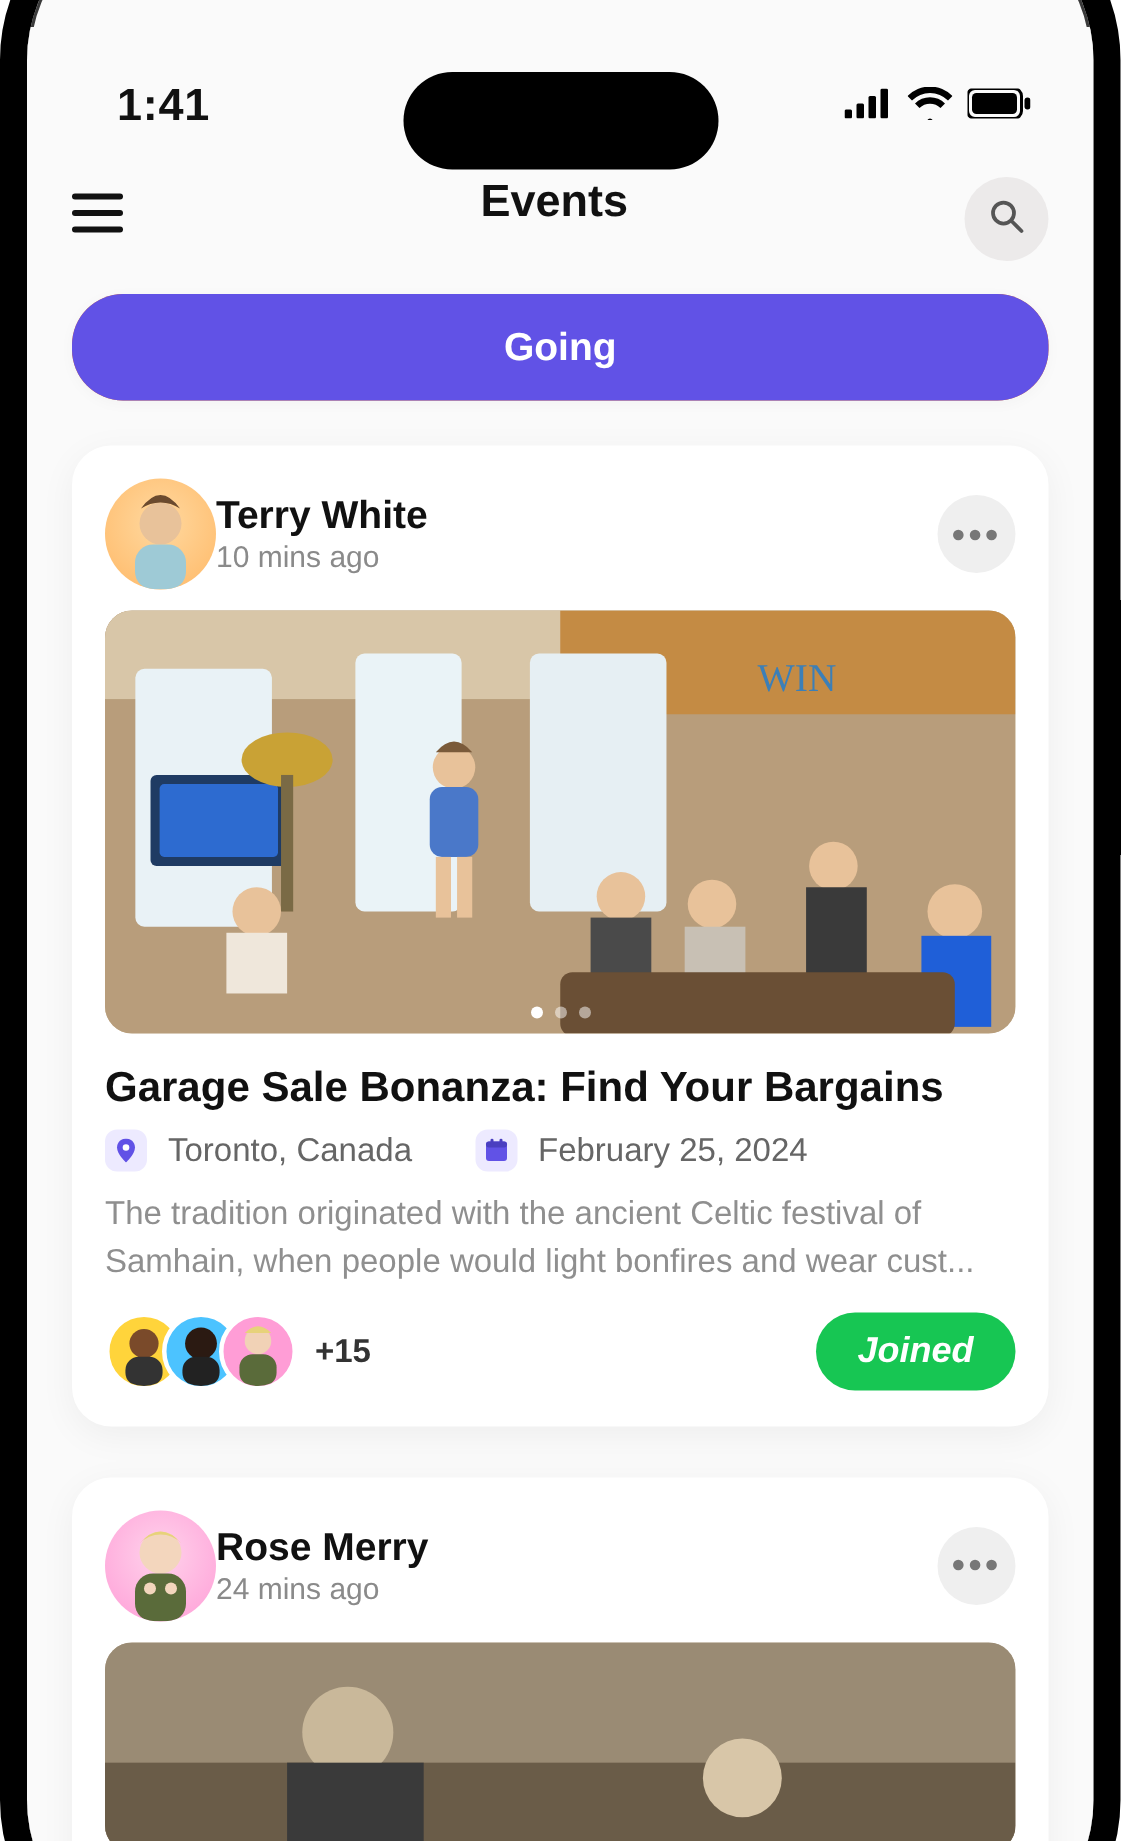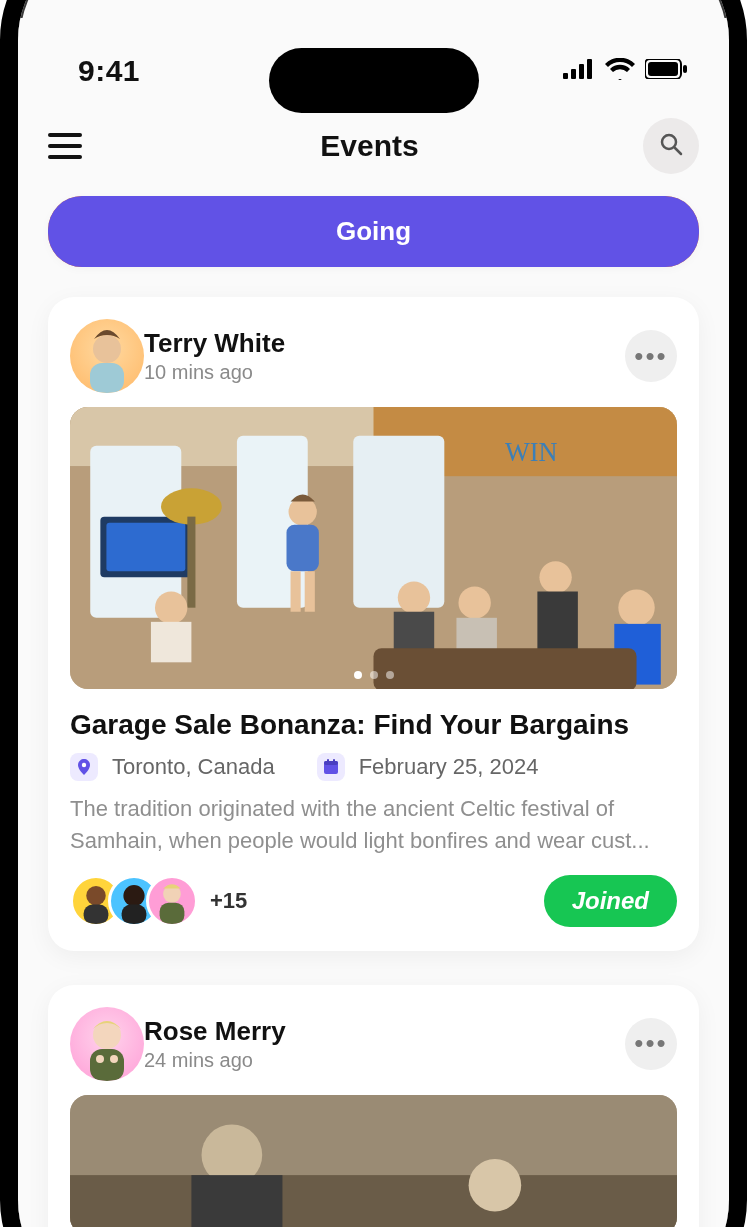--- a/index.html
+++ b/index.html
@@ -31,21 +31,21 @@
   }
 
   .status-bar {
     display:flex; align-items:center; justify-content:space-between;
     padding: 18px 42px 6px 60px; height: 70px;
   }
   .status-time { font-size: 30px; font-weight: 700; letter-spacing: 0.5px; color:#111; }
   .status-right { display:flex; align-items:center; gap:10px; }
 
   .header {
-    display:flex; align-items:center; justify-content:space-between;
+    display:flex; justify-content:space-between;
     padding: 18px 30px 12px 30px;
   }
   .menu-icon { width:48px; height:48px; display:flex; flex-direction:column; justify-content:center; gap:7px; cursor:pointer; }
   .menu-icon span { display:block; height:4px; width:34px; background:#111; border-radius:2px; }
   .header-title { font-size: 30px; font-weight: 700; color:#111; }
   .search-btn {
     width:56px; height:56px; border-radius:50%; background:#eceaea;
     display:flex; align-items:center; justify-content:center; cursor:pointer;
   }
 
@@ -111,21 +111,21 @@
 </style>
 </head>
 <body>
 
 <div class="device">
   <div class="notch"></div>
 
   <div class="screen">
 
     <div class="status-bar">
-      <div class="status-time">9:41</div>
+      <div class="status-time">1:41</div>
       <div class="status-right">
         <span>
           <svg width="32" height="20" viewBox="0 0 32 20">
               <rect x="0" y="14" width="5" height="6" rx="1" fill="#000"></rect>
               <rect x="8" y="10" width="5" height="10" rx="1" fill="#000"></rect>
               <rect x="16" y="5" width="5" height="15" rx="1" fill="#000"></rect>
               <rect x="24" y="0" width="5" height="20" rx="1" fill="#000"></rect>
             </svg>
         </span>
         <span>

